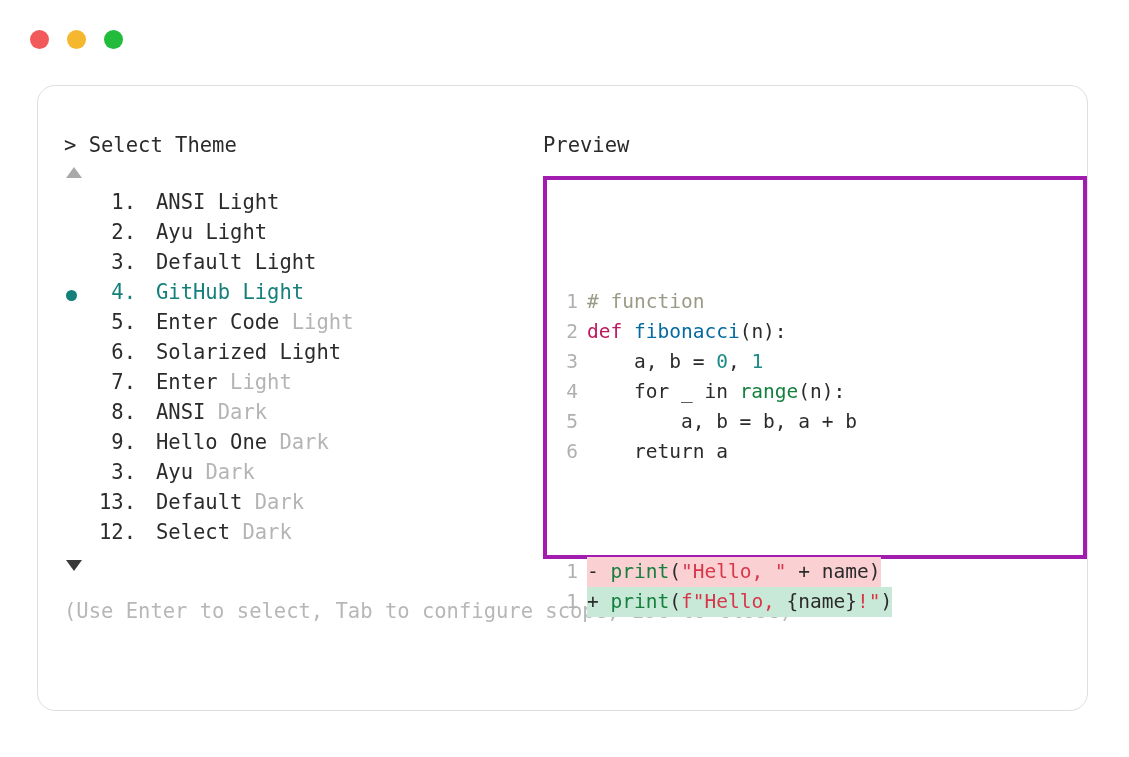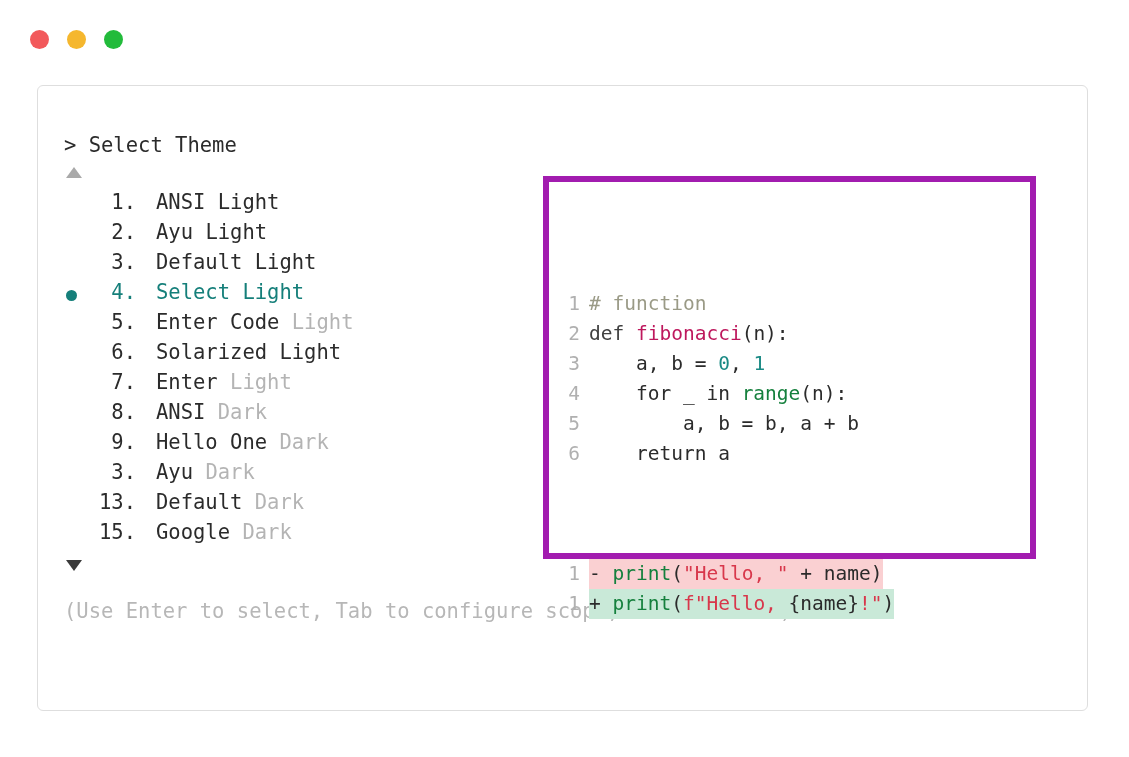--- a/index.html
+++ b/index.html
@@ -32,21 +32,21 @@
   }
 
   
   .card {
     position: absolute;
     left: 37px;
     top: 85px;
     width: 1051px;
     height: 626px;
     border: 1px solid #dedede;
-    border-radius: 6px;
+    border-radius: 18px;
     box-sizing: border-box;
     background: #ffffff;
   }
 
   
   .col-left {
     position: absolute;
     left: 26px;
     top: 0px;
     width: 470px;
@@ -134,23 +134,23 @@
     font-size: 20.5px;
     color: #b7b7b7;
     white-space: pre;
   }
 
   
   .preview-box {
     position: absolute;
     left: 505px;
     top: 90px;
-    width: 493px;
+    width: 544px;
     height: 383px;
-    border: 6px solid #a21caf;
+    border: 4px solid #a21caf;
     box-sizing: border-box;
     background: #ffffff;
   }
   .code {
     position: absolute;
     left: 13px;
     top: 47px;
     font-size: 19.5px;
     line-height: 30px;
     white-space: pre;
@@ -158,22 +158,22 @@
   .code-line { display: block; height: 30px; }
   .ln {
     display: inline-block;
     width: 18px;
     text-align: right;
     color: #b0b0b0;
     margin-right: 9px;
   }
   .hl { display: inline-block; }
   .tok-comment { color: #9a9a86; }
-  .tok-kw      { color: #404040; }
-  .tok-fn      { color: #be185d; }
+  .tok-kw      { color: #be185d; }
+  .tok-fn      { color: #0369a1; }
   .tok-num     { color: #1a8a85; }
   .tok-builtin { color: #15803d; }
   .tok-plain   { color: #2b2b2b; }
   .tok-str     { color: #d8374b; }
 
   .diff-block { margin-top: 30px; }
   .diff-line { display: block; height: 30px; }
   .diff-del .hl { background: #fad0d2; }
   .diff-add .hl { background: #c9e9d8; }
   .diff-sign { color: #2b2b2b; }
@@ -192,36 +192,39 @@
   <div class="col-left">
 
     <div class="heading">&gt; Select Theme</div>
 
     <div class="arrow arrow-up"></div>
 
     <div class="theme-list">
         <div class="theme-row"><span class="bullet-cell"></span><span class="num">1.</span><span class="dot-sep"> </span><span class="name">ANSI</span><span> </span><span class="variant">Light</span></div>
         <div class="theme-row"><span class="bullet-cell"></span><span class="num">2.</span><span class="dot-sep"> </span><span class="name">Ayu</span><span> </span><span class="variant">Light</span></div>
         <div class="theme-row"><span class="bullet-cell"></span><span class="num">3.</span><span class="dot-sep"> </span><span class="name">Default</span><span> </span><span class="variant">Light</span></div>
-        <div class="theme-row selected"><span class="bullet-cell"><span class="bullet"></span></span><span class="num">4.</span><span class="dot-sep"> </span><span class="name">Select</span><span> </span><span class="variant">Light</span></div>
+        <div class="theme-row selected"><span class="bullet-cell"><span class="bullet"></span></span><span class="num">4.</span><span class="dot-sep"> </span><span class="name">GitHub</span><span> </span><span class="variant">Light</span></div>
         <div class="theme-row"><span class="bullet-cell"></span><span class="num">5.</span><span class="dot-sep"> </span><span class="name">Enter Code</span><span> </span><span class="variant dim">Light</span></div>
         <div class="theme-row"><span class="bullet-cell"></span><span class="num">6.</span><span class="dot-sep"> </span><span class="name">Solarized</span><span> </span><span class="variant">Light</span></div>
         <div class="theme-row"><span class="bullet-cell"></span><span class="num">7.</span><span class="dot-sep"> </span><span class="name">Enter</span><span> </span><span class="variant dim">Light</span></div>
         <div class="theme-row"><span class="bullet-cell"></span><span class="num">8.</span><span class="dot-sep"> </span><span class="name">ANSI</span><span> </span><span class="variant dim">Dark</span></div>
         <div class="theme-row"><span class="bullet-cell"></span><span class="num">9.</span><span class="dot-sep"> </span><span class="name">Hello One</span><span> </span><span class="variant dim">Dark</span></div>
         <div class="theme-row"><span class="bullet-cell"></span><span class="num">3.</span><span class="dot-sep"> </span><span class="name">Ayu</span><span> </span><span class="variant dim">Dark</span></div>
         <div class="theme-row"><span class="bullet-cell"></span><span class="num">13.</span><span class="dot-sep"> </span><span class="name">Default</span><span> </span><span class="variant dim">Dark</span></div>
-        <div class="theme-row"><span class="bullet-cell"></span><span class="num">15.</span><span class="dot-sep"> </span><span class="name">Google</span><span> </span><span class="variant dim">Dark</span></div>
+        <div class="theme-row"><span class="bullet-cell"></span><span class="num">12.</span><span class="dot-sep"> </span><span class="name">Select</span><span> </span><span class="variant dim">Dark</span></div>
       </div>
 
     <div class="arrow arrow-down"></div>
 
     <div class="help">(Use Enter to select, Tab to configure scope, Esc to close)</div>
   </div>
 
+  <div class="col-right">
+    <div class="heading">Preview</div>
+  </div>
 
   <div class="preview-box">
     <div class="code">
       <div><div class="code-line"><span class="ln">1</span><span class="tok-comment"># function</span></div><div class="code-line"><span class="ln">2</span><span class="tok-kw">def </span><span class="tok-fn">fibonacci</span><span class="tok-plain">(n):</span></div><div class="code-line"><span class="ln">3</span><span class="tok-plain">    a, b = </span><span class="tok-num">0</span><span class="tok-plain">, </span><span class="tok-num">1</span></div><div class="code-line"><span class="ln">4</span><span class="tok-plain">    for _ in </span><span class="tok-builtin">range</span><span class="tok-plain">(n):</span></div><div class="code-line"><span class="ln">5</span><span class="tok-plain">        a, b = b, a + b</span></div><div class="code-line"><span class="ln">6</span><span class="tok-plain">    return a</span></div></div>
       <div class="diff-block"><div class="diff-line diff-del"><span class="ln">1</span><span class="hl"><span class="diff-sign">- </span><span class="tok-builtin">print</span><span class="tok-plain">(</span><span class="tok-str">"Hello, "</span><span class="tok-plain"> + name)</span></span></div><div class="diff-line diff-add"><span class="ln">1</span><span class="hl"><span class="diff-sign">+ </span><span class="tok-builtin">print</span><span class="tok-plain">(</span><span class="tok-str">f"Hello, </span><span class="tok-plain">{name}</span><span class="tok-str">!"</span><span class="tok-plain">)</span></span></div></div>
     </div>
   </div>
 
 </div>
 

